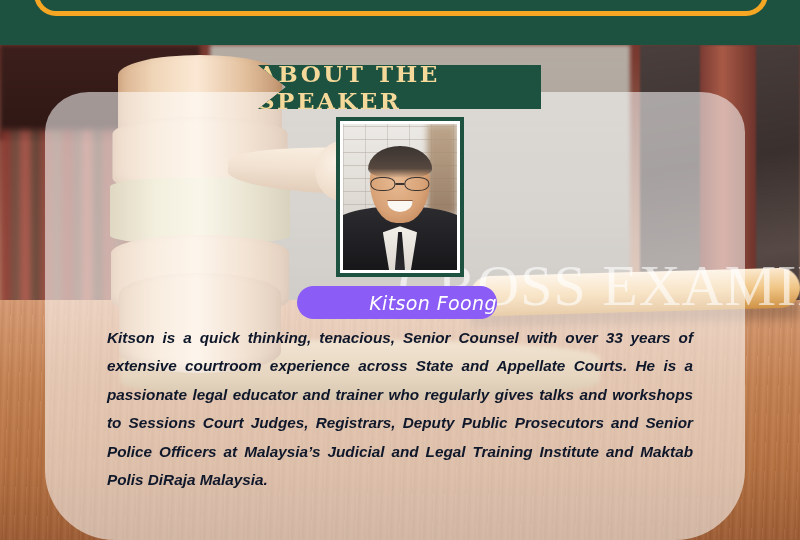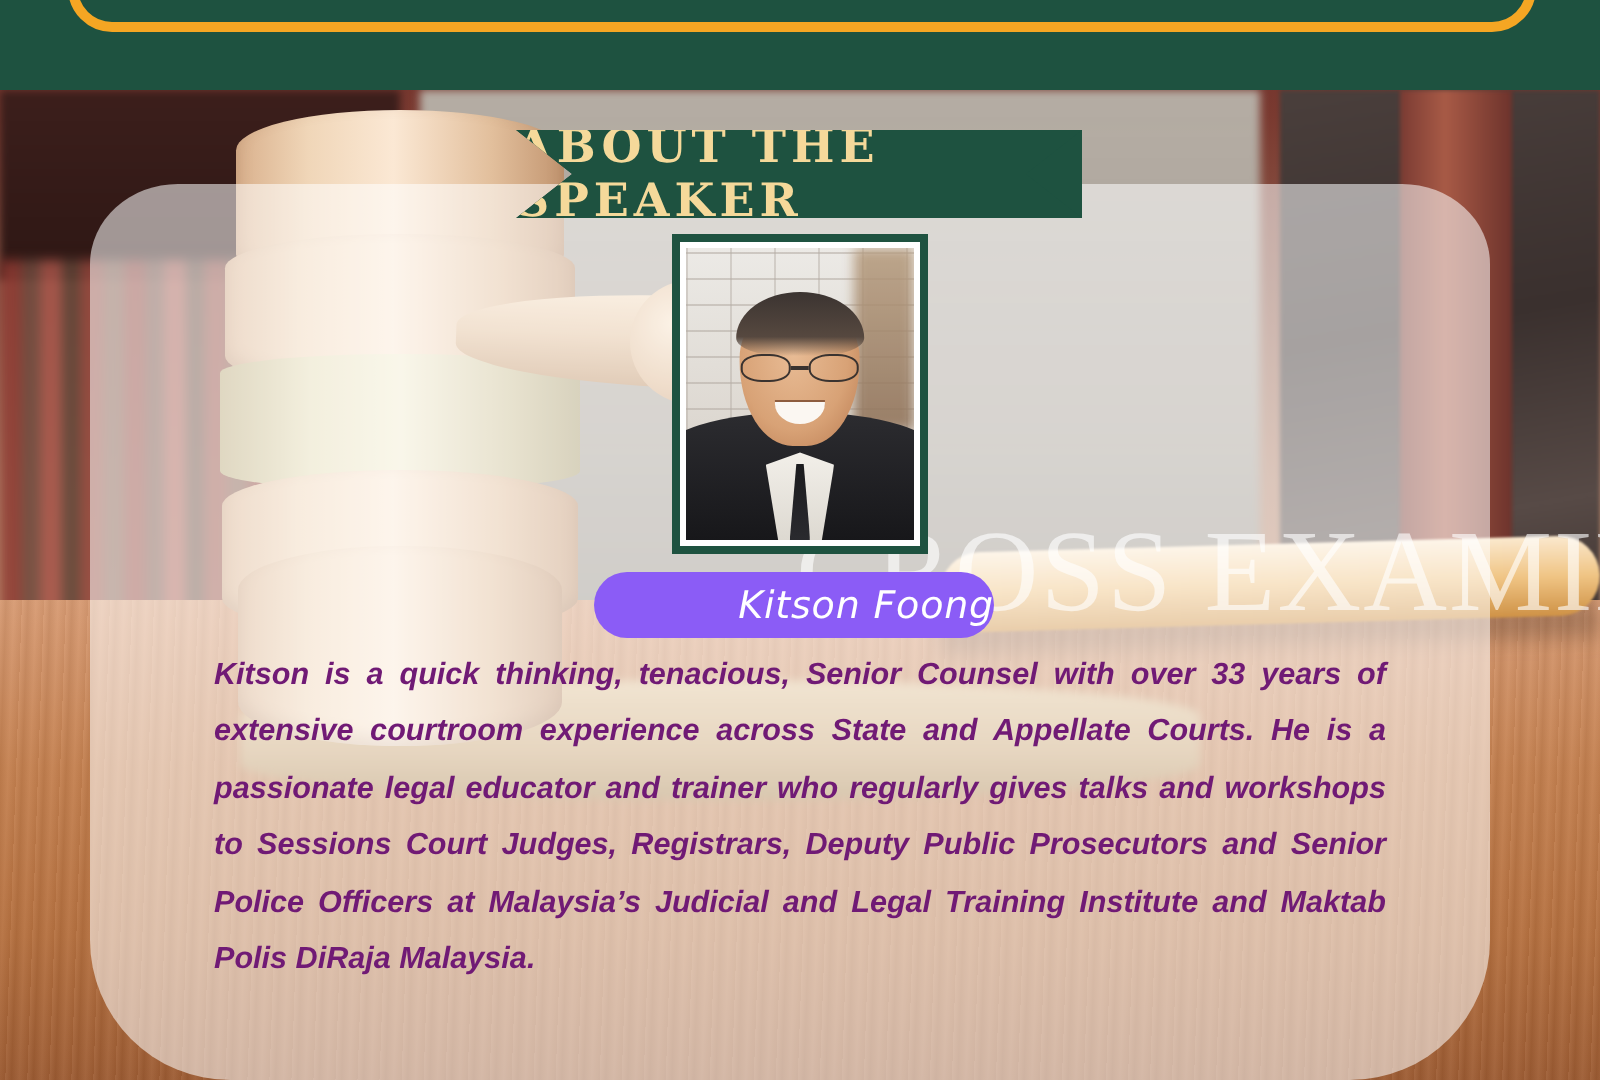--- a/index.html
+++ b/index.html
@@ -272,21 +272,21 @@
     font-family: "DejaVu Sans", sans-serif;
     font-style: italic;
     font-size: 19px;
     letter-spacing: .4px;
   }
 
   
   .bio {
     position: absolute; left: 107px; top: 324px; width: 586px;
     z-index: 6;
-    color: #701a75;
+    color: #0f172a;
     font-family: "Liberation Sans", sans-serif;
     font-weight: bold; font-style: italic;
     font-size: 15.3px;
     line-height: 28.4px;
     text-align: justify;
     text-justify: inter-word;
   }
 </style>
 </head>
 <body>

